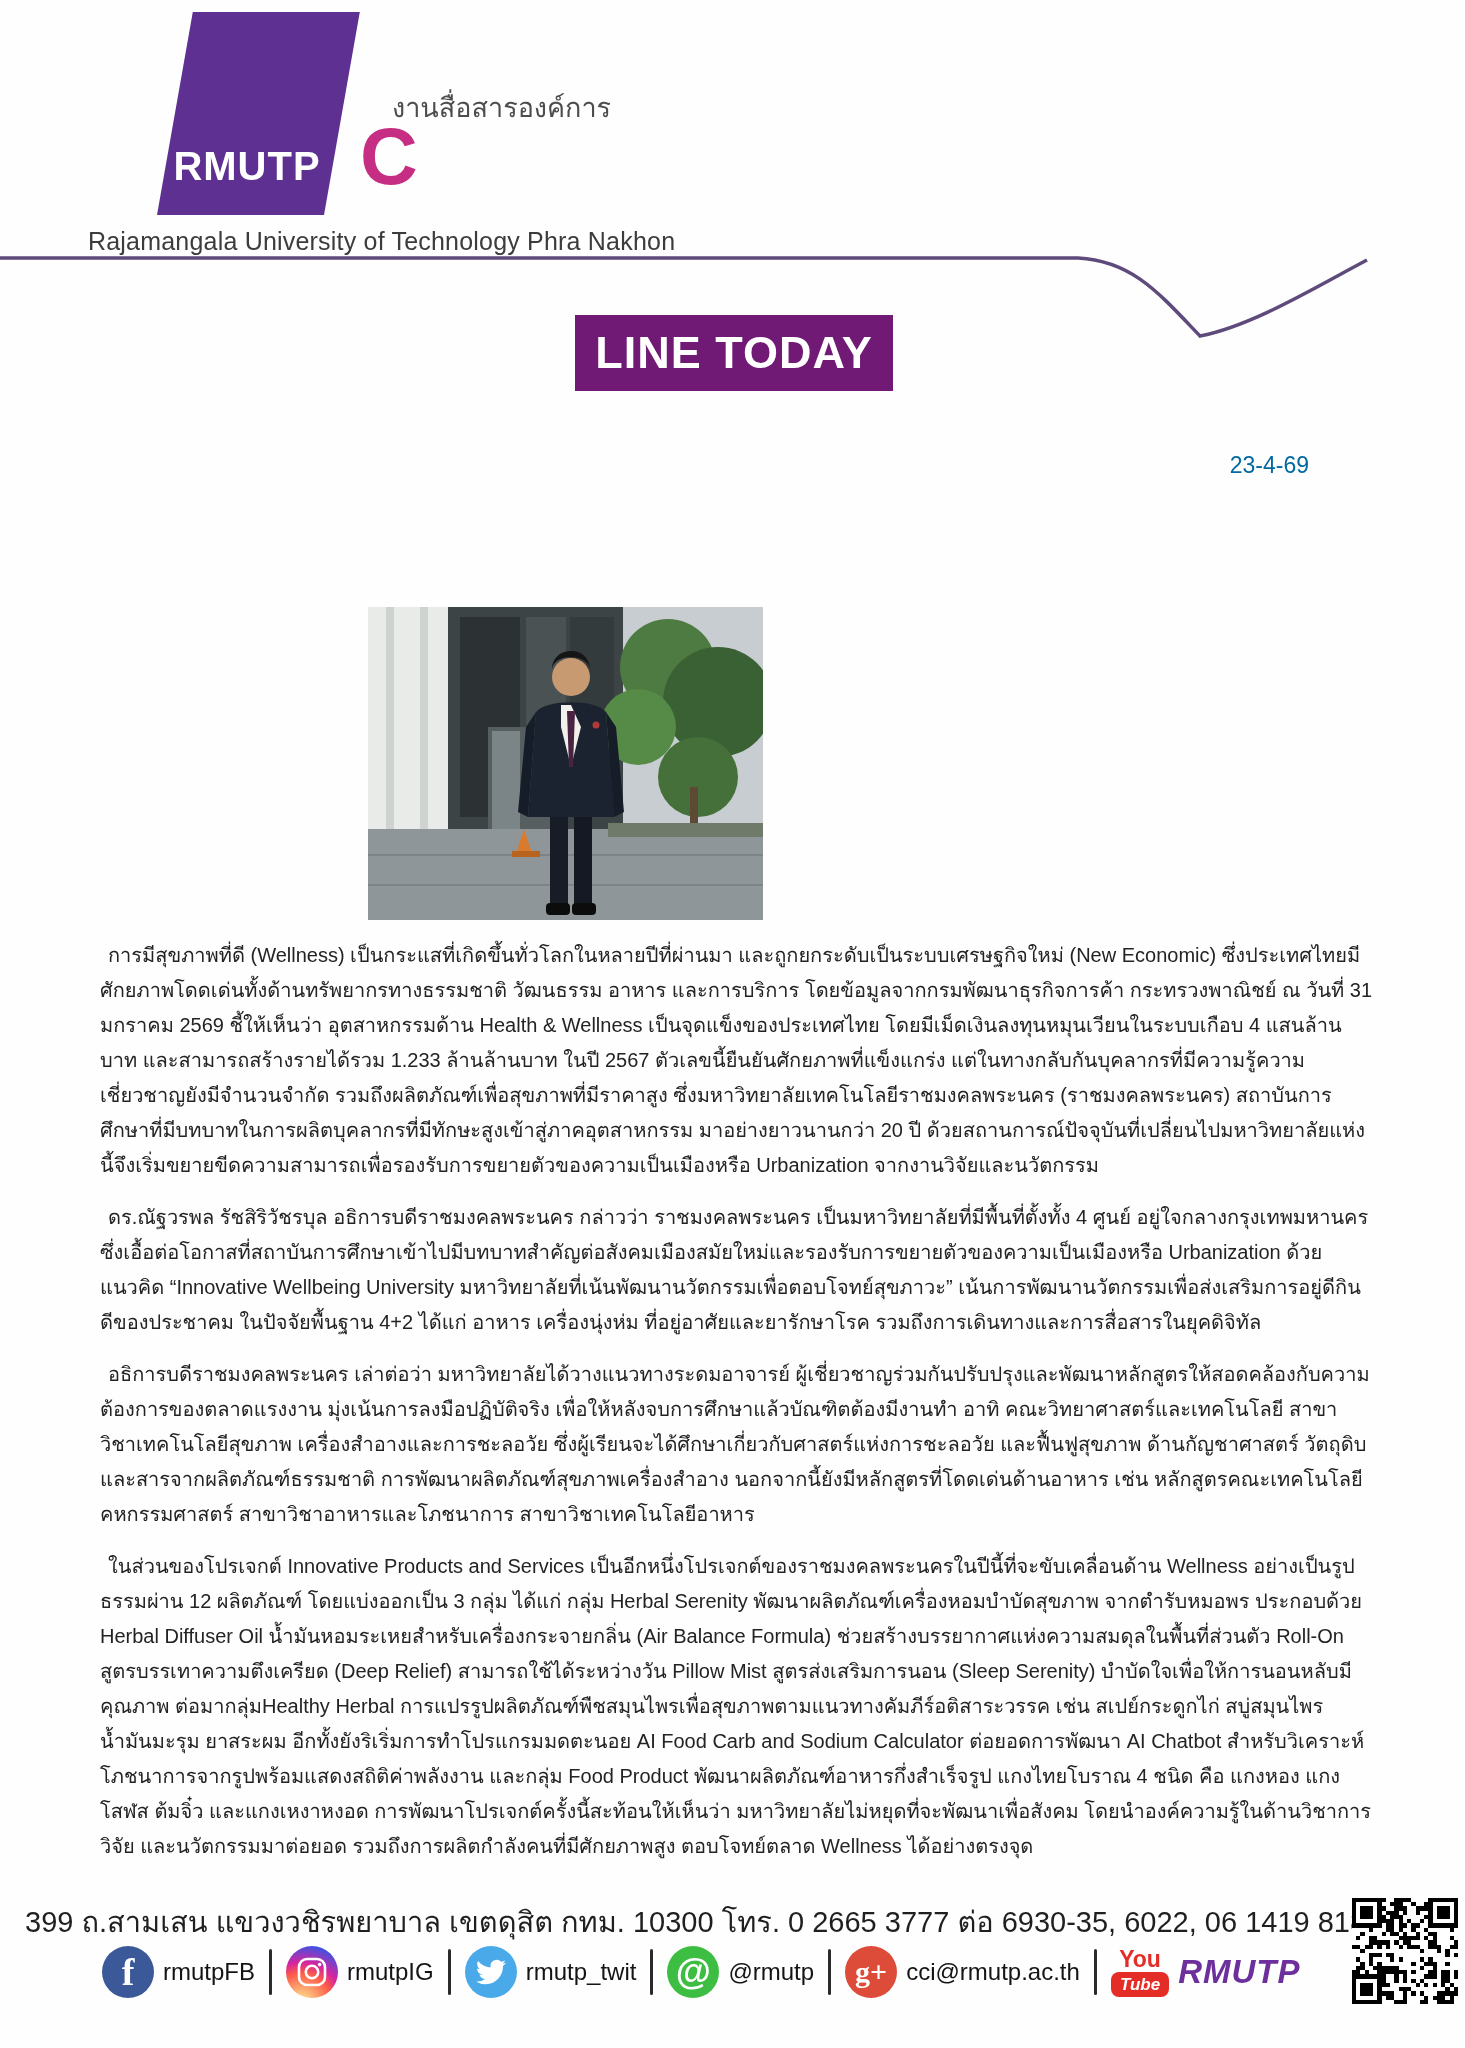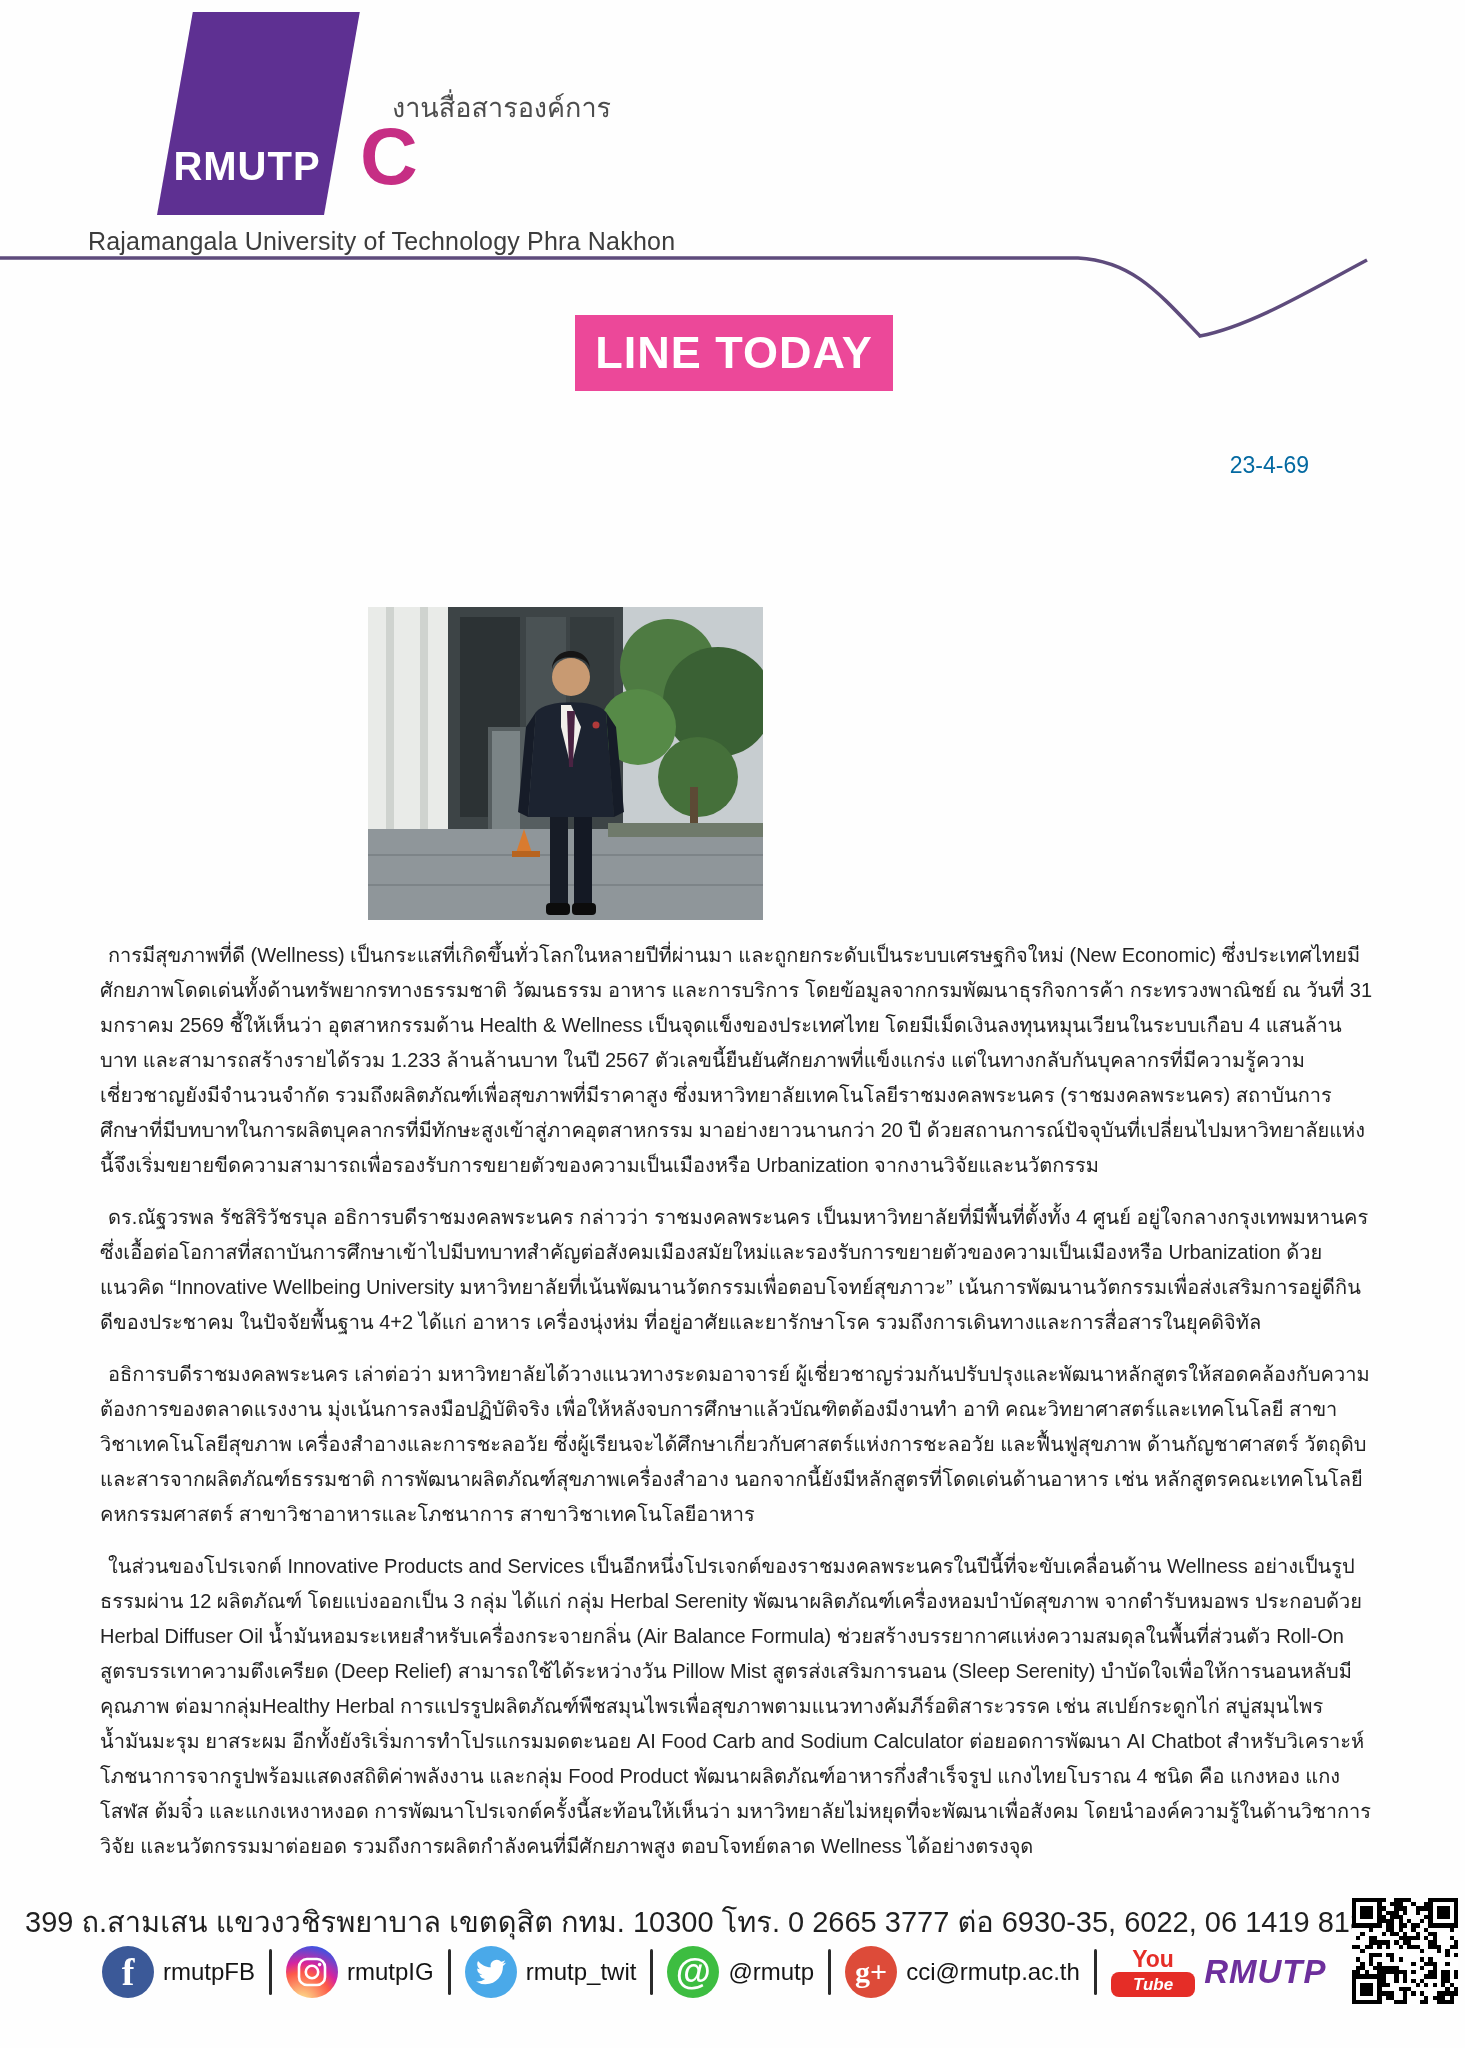--- a/index.html
+++ b/index.html
@@ -20,21 +20,21 @@
   }
   .dept-thai{position:absolute;left:392px;top:86px;font-size:27px;color:#4d4d4d;}
   .corp{position:absolute;left:360px;top:124px;display:flex;}
   .corp-c{font-size:80px;line-height:66px;font-weight:bold;color:#c62e84;font-family:"Liberation Sans",sans-serif;}
   .corp-lines{margin-left:3px;margin-top:8px;color:#c62e84;font-style:italic;}
   .corp-line{font-size:25px;line-height:29px;font-weight:bold;}
   .university{position:absolute;left:88px;top:227px;font-size:25px;color:#3c3c3c;letter-spacing:.2px;}
   .swoosh{position:absolute;left:0;top:254px;width:1465px;height:95px;}
   
   .source-badge{
-    position:absolute;left:575px;top:315px;width:318px;height:76px;background:#ec4899;
+    position:absolute;left:575px;top:315px;width:318px;height:76px;background:#701a75;
     color:#ffffff;font-size:45px;font-weight:800;letter-spacing:1px;
     display:flex;align-items:center;justify-content:center;
   }
   .clip-date{position:absolute;right:156px;top:452px;font-size:23px;color:#0369a1;}
   .headline-bar{
     position:absolute;left:100px;top:511px;width:1153px;height:67px;background:#0e0e0e;
     color:#ffffff;display:flex;align-items:center;padding-left:16px;box-sizing:border-box;
     font-size:39px;font-weight:bold;white-space:nowrap;
   }
   
@@ -53,21 +53,21 @@
   .sep{width:3px;height:46px;background:#2a2a2a;border-radius:2px;}
   .ic{width:52px;height:52px;border-radius:50%;display:flex;align-items:center;justify-content:center;flex:0 0 auto;}
   .ic-fb{background:#3b5998;color:#fff;font-size:38px;font-weight:bold;font-family:"Liberation Serif",serif;}
   .ic-ig{background:radial-gradient(circle at 30% 110%,#fdf497 0%,#fd5949 45%,#d6249f 60%,#285AEB 90%);}
   .ic-tw{background:#4aa9e9;}
   .ic-line{background:#3dbd41;color:#fff;font-size:36px;font-weight:bold;}
   .ic-gp{background:#dd4b39;color:#fff;font-size:30px;font-weight:bold;font-family:"Liberation Serif",serif;}
   .yt-logo{display:flex;flex-direction:column;align-items:center;line-height:1;}
   .yt-top{color:#e52d27;font-size:23px;font-weight:bold;}
   .yt-box{background:#e52d27;color:#fff;font-size:17px;font-weight:bold;font-style:italic;
-          border-radius:8px;padding:4px 22px;margin-top:1px;}
+          border-radius:8px;padding:4px 9px;margin-top:1px;}
   .yt-label{color:#6d2f9c;font-size:33px;font-weight:bold;font-style:italic;letter-spacing:1px;}
   .qr{
     position:absolute;left:1352px;top:1898px;width:106px;height:106px;background:#fff;
     display:grid;grid-template-columns:repeat(25,1fr);grid-template-rows:repeat(25,1fr);
   }
   .qr .q{background:#000;}
 </style>
 </head>
 <body>
 

